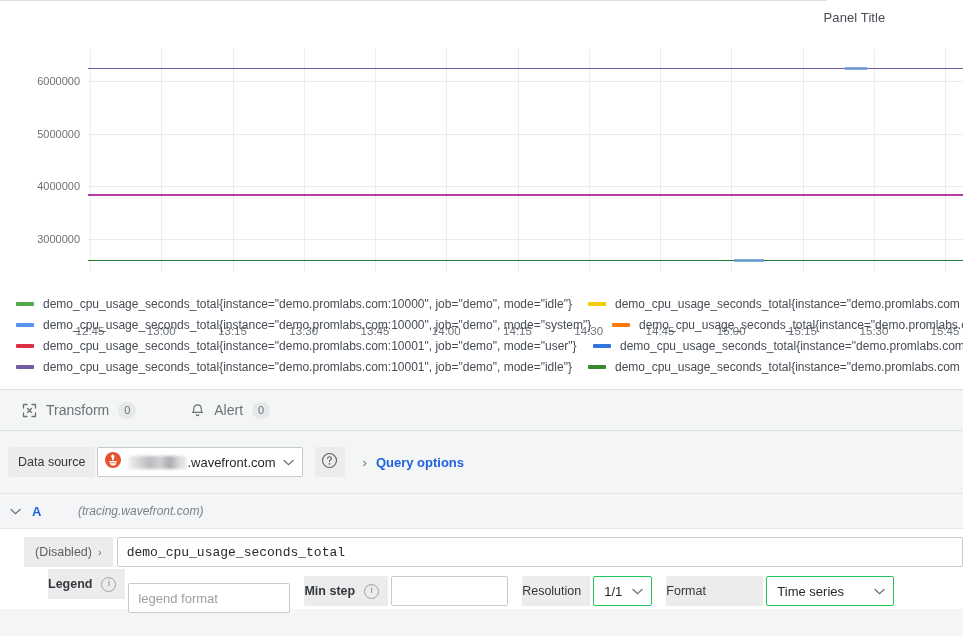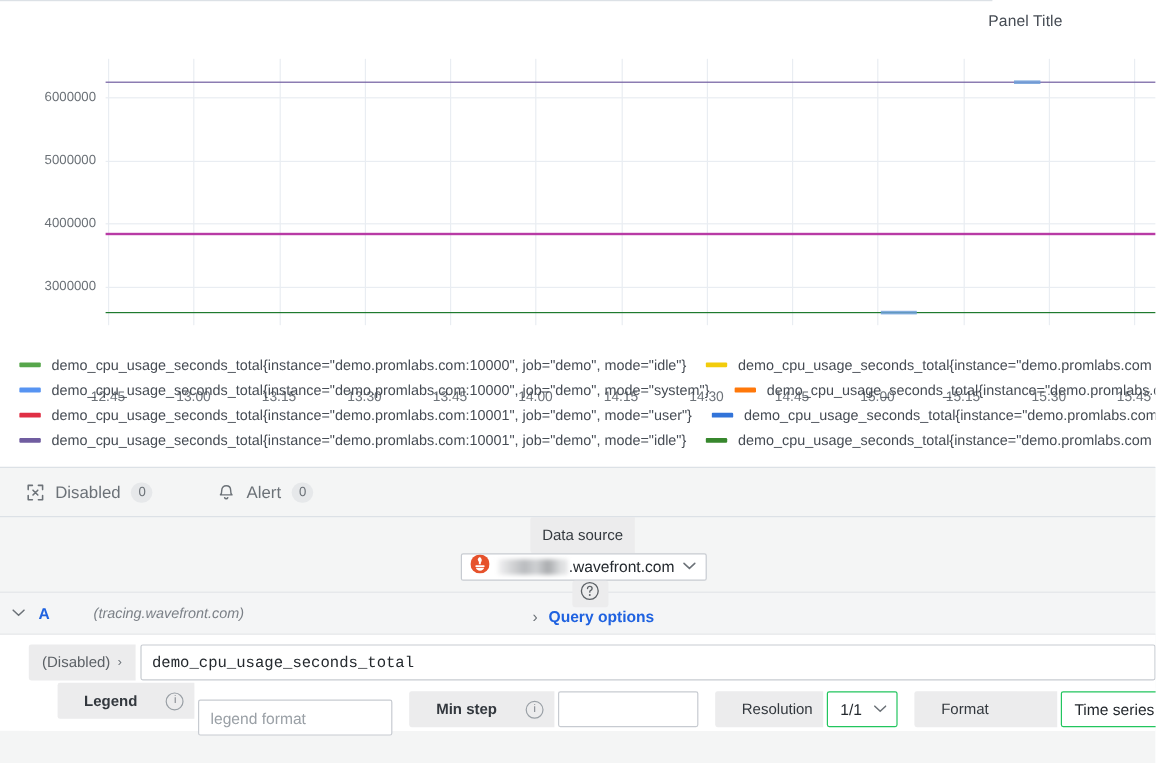--- a/index.html
+++ b/index.html
@@ -103,21 +103,21 @@
   }
   .tab.active::after {
     content: ""; position: absolute; left: -4px; right: 14px; bottom: -1px;
     height: 2px;
     background: linear-gradient(90deg, #f78f3f 0%, #e8442f 100%);
     border-radius: 2px;
   }
 
   .ds-row {
     display: flex; align-items: center; height: 62px;
-    padding-left: 8px; box-sizing: border-box; flex-direction: column;
+    padding-left: 8px; box-sizing: border-box;
   }
   .field-label {
     background: #ececed; color: #33383e; font-size: 12.5px;
     height: 30px; line-height: 30px; padding: 0 10px;
     border-radius: 2px 0 0 2px; display: flex; align-items: center;
     white-space: nowrap;
   }
   .ds-picker {
     display: flex; align-items: center; gap: 7px;
     height: 30px; background: #fff; border: 1px solid #c7cbd1;
@@ -173,22 +173,22 @@
   }
 
   .opts-row {
     display: flex; align-items: center; height: 36px;
     padding-left: 24px; box-sizing: border-box; background: #fff;
     margin-top: 6px;
   }
   .opt-group { display: flex; align-items: stretch; }
   .opt-label {
     background: #ececed; color: #33383e; font-size: 12.5px; font-weight: 600;
-    height: 30px; display: flex; align-items: center; gap: 24px;
-    padding: 0 9px 0 22px; border-radius: 2px 0 0 2px; white-space: nowrap;
+    height: 30px; display: flex; align-items: center; gap: 9px;
+    padding: 0 9px 0 0; border-radius: 2px 0 0 2px; white-space: nowrap;
   }
   .opt-label.plain { font-weight: 400; }
   .opt-input {
     height: 30px; background: #fff; border: 1px solid #c7cbd1;
     border-radius: 2px; margin-left: 3px; display: flex; align-items: center;
     padding: 0 9px; box-sizing: border-box; font-size: 13px; color: #24292e;
   }
   .opt-input.placeholder { color: #9aa0a6; }
   .opt-select {
     height: 30px; background: #fff; border: 1px solid #22c55e;
@@ -298,21 +298,21 @@
   <div class="editor">
 
     <div class="tabs" id="tabs">
         <div class="tab">
           <span class="tab-icon">
             <svg width="15" height="15" viewBox="0 0 15 15">
               <path d="M1.5 5V1.5H5M10 1.5h3.5V5M13.5 10v3.5H10M5 13.5H1.5V10" fill="none" stroke="#6c7278" stroke-width="1.3" stroke-linecap="round" stroke-linejoin="round"></path>
               <path d="M5.5 9.5l4-4M9.5 9.5l-4-4" fill="none" stroke="#6c7278" stroke-width="1.3" stroke-linecap="round"></path>
             </svg>
           </span>
-          <span class="tab-text">Disabled</span>
+          <span class="tab-text">Transform</span>
           <span class="tab-count">0</span>
         </div>
         <div class="tab">
           <span class="tab-icon">
             <svg width="15" height="15" viewBox="0 0 15 15">
               <path d="M7.5 1.8c-2.2 0-3.7 1.6-3.7 3.7 0 3-1.1 3.9-1.1 3.9h9.6s-1.1-.9-1.1-3.9c0-2.1-1.5-3.7-3.7-3.7z" fill="none" stroke="#6c7278" stroke-width="1.2" stroke-linejoin="round"></path>
               <path d="M6.2 11.7a1.4 1.4 0 002.6 0" fill="none" stroke="#6c7278" stroke-width="1.2" stroke-linecap="round"></path>
             </svg>
           </span>
           <span class="tab-text">Alert</span>

